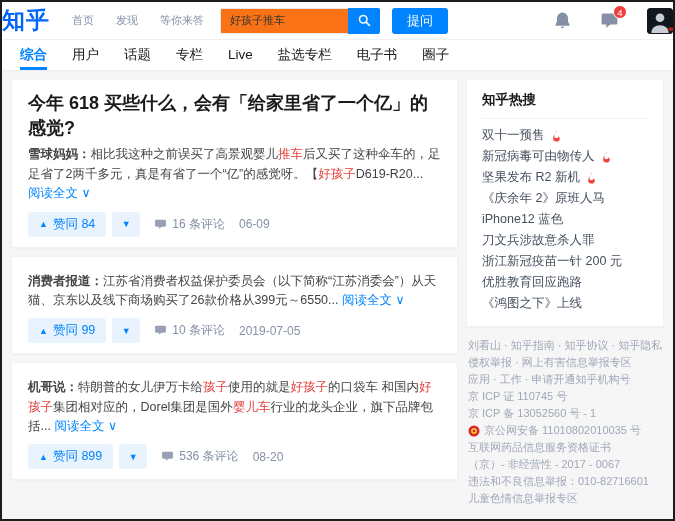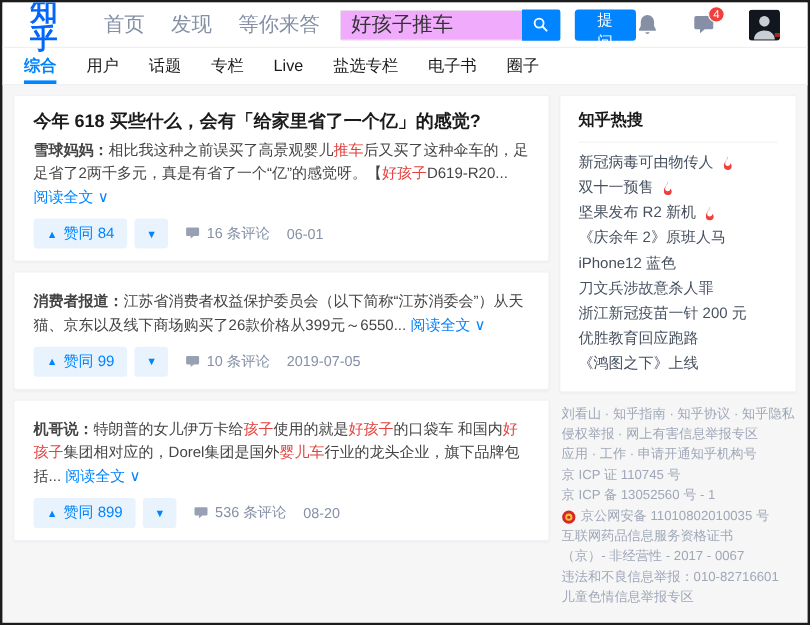--- a/index.html
+++ b/index.html
@@ -7,27 +7,27 @@
     --meta:#8590a6; --ink:#1a1a1a; --text:#444; --line:#ebedf2;
   }
   *{box-sizing:border-box; margin:0; padding:0;}
   html,body{width:675px;height:521px;}
   body{
     font-family:"Liberation Sans","DejaVu Sans",sans-serif;
     background:#f6f6f6; border:2px solid #1c1c1c; overflow:hidden;
   }
   
   .header{height:38px;background:#fff;display:flex;align-items:center;
-    padding:0 23px;border-bottom:1px solid #eef0f4;box-shadow:0 1px 2px rgba(0,0,0,.04);}
+    padding:0 0;border-bottom:1px solid #eef0f4;box-shadow:0 1px 2px rgba(0,0,0,.04);}
   .logo{font-size:23px;font-weight:700;color:var(--brand);letter-spacing:1px;cursor:pointer;line-height:1;}
   .nav{display:flex;gap:22px;margin-left:22px;}
-  .nav a{font-size:17px;color:var(--meta);text-decoration:none;cursor:pointer;white-space:nowrap;}
+  .nav a{font-size:11px;color:var(--meta);text-decoration:none;cursor:pointer;white-space:nowrap;}
   .searchwrap{display:flex;margin-left:16px;height:26px;}
-  .search-input{width:152px;height:26px;border:1px solid #e7e8ea;border-right:none;
-    border-radius:2px 0 0 2px;padding:0 9px;font-size:17px;color:#333;outline:none;background:#f0abfc;
+  .search-input{width:128px;height:26px;border:1px solid #e7e8ea;border-right:none;
+    border-radius:2px 0 0 2px;padding:0 9px;font-size:11px;color:#333;outline:none;background:#f97316;
     font-family:inherit;}
   .search-btn{width:32px;height:26px;background:var(--accent);border:none;border-radius:0 2px 2px 0;
     display:flex;align-items:center;justify-content:center;cursor:pointer;}
   .ask-btn{margin-left:12px;height:26px;padding:0 15px;background:var(--accent);color:#fff;border:none;
     border-radius:3px;font-size:13px;cursor:pointer;font-family:inherit;}
   .hicons{margin-left:auto;display:flex;align-items:center;gap:28px;}
   .iconbtn{position:relative;display:flex;cursor:pointer;}
   .badge{position:absolute;top:-6px;right:-8px;background:#f1403c;color:#fff;font-size:9.5px;
     min-width:14px;height:14px;line-height:14px;text-align:center;border-radius:8px;border:1px solid #fff;padding:0 2px;}
   .avatar{width:26px;height:26px;border-radius:3px;overflow:hidden;cursor:pointer;display:flex;}
@@ -37,21 +37,21 @@
   .tab{font-size:13.5px;color:var(--ink);display:flex;align-items:center;cursor:pointer;
     margin-right:25px;border-bottom:3px solid transparent;padding-top:2px;white-space:nowrap;}
   .tab.active{color:var(--accent);font-weight:700;border-bottom-color:var(--accent);}
   .filter{margin-left:auto;display:flex;align-items:center;gap:4px;color:var(--meta);
     font-size:12.5px;cursor:pointer;white-space:nowrap;}
   
   .content{display:flex;gap:8px;padding:8px 9px 0;height:calc(100% - 69px);overflow:hidden;}
   .main{flex:1;display:flex;flex-direction:column;gap:8px;min-width:0;}
   .card{background:#fff;border:1px solid #f0f2f7;border-radius:2px;box-shadow:0 1px 2px rgba(0,0,0,.03);}
   .result{padding:11px 16px 10px;}
-  .r-title{font-size:15px;font-weight:700;color:var(--ink);line-height:1.4;cursor:pointer;}
+  .r-title{font-size:18px;font-weight:700;color:var(--ink);line-height:1.4;cursor:pointer;}
   .hl{color:var(--highlight);}
   .r-snippet{margin-top:4px;font-size:12.5px;color:var(--text);line-height:1.55;}
   .r-author{font-weight:700;color:var(--text);}
   .readmore{color:var(--accent);cursor:pointer;white-space:nowrap;}
   .r-meta{margin-top:8px;display:flex;align-items:center;gap:14px;font-size:12px;color:var(--meta);}
   .vote{background:#e9f3fd;color:var(--accent);border:none;border-radius:3px;height:25px;
     font-size:12.5px;cursor:pointer;display:flex;align-items:center;font-family:inherit;}
   .vote-up{padding:0 11px;gap:5px;}
   .vote-down{width:28px;justify-content:center;margin-left:-8px;}
   .tri{font-size:9px;}
@@ -138,21 +138,21 @@
             <span class="tri">▼</span>
           </button>
           <span class="comments">
             <span style="display: flex;">
               <svg viewBox="0 0 24 24" width="13" height="13" fill="#98a1b3">
                 <path d="M4 3h16a2 2 0 0 1 2 2v9a2 2 0 0 1-2 2h-6l-5 4v-4H4a2 2 0 0 1-2-2V5a2 2 0 0 1 2-2z"></path>
               </svg>
             </span>
             <span>16 条评论</span>
           </span>
-          <span class="date">06-01</span>
+          <span class="date">06-09</span>
         </div>
       </div>
       <div class="card result">
         <div class="r-snippet"><span class="r-author">消费者报道：</span><span>江苏省消费者权益保护委员会（以下简称“江苏消委会”）从天猫、京东以及线下商场购买了26款价格从399元～6550...</span> <a class="readmore">阅读全文 ∨</a></div>
         <div class="r-meta">
           <button class="vote vote-up"><span class="tri">▲</span>赞同 99</button>
           <button class="vote vote-down">
             <span class="tri">▼</span>
           </button>
           <span class="comments">
@@ -183,29 +183,29 @@
           </span>
           <span class="date">08-20</span>
         </div>
       </div>
     </div>
   <div class="sidebar">
     <div class="card hot-card">
       <div class="hot-title">知乎热搜</div>
       <div id="hot-list">
           <div class="hot-item">
-            <span>新冠病毒可由物传人</span>
+            <span>双十一预售</span>
             <span style="display: flex;">
               <svg viewBox="0 0 24 24" width="13" height="13" fill="#f1403c">
                 <path d="M12 2c1.2 5-4 7-4 11a4 4 0 0 0 8 .4c1.3 1.1 2 2.7 2 4.1A6 6 0 0 1 6 17C6 10.5 11.2 9.5 12 2z"></path>
               </svg>
             </span>
           </div>
           <div class="hot-item">
-            <span>双十一预售</span>
+            <span>新冠病毒可由物传人</span>
             <span style="display: flex;">
               <svg viewBox="0 0 24 24" width="13" height="13" fill="#f1403c">
                 <path d="M12 2c1.2 5-4 7-4 11a4 4 0 0 0 8 .4c1.3 1.1 2 2.7 2 4.1A6 6 0 0 1 6 17C6 10.5 11.2 9.5 12 2z"></path>
               </svg>
             </span>
           </div>
           <div class="hot-item">
             <span>坚果发布 R2 新机</span>
             <span style="display: flex;">
               <svg viewBox="0 0 24 24" width="13" height="13" fill="#f1403c">

